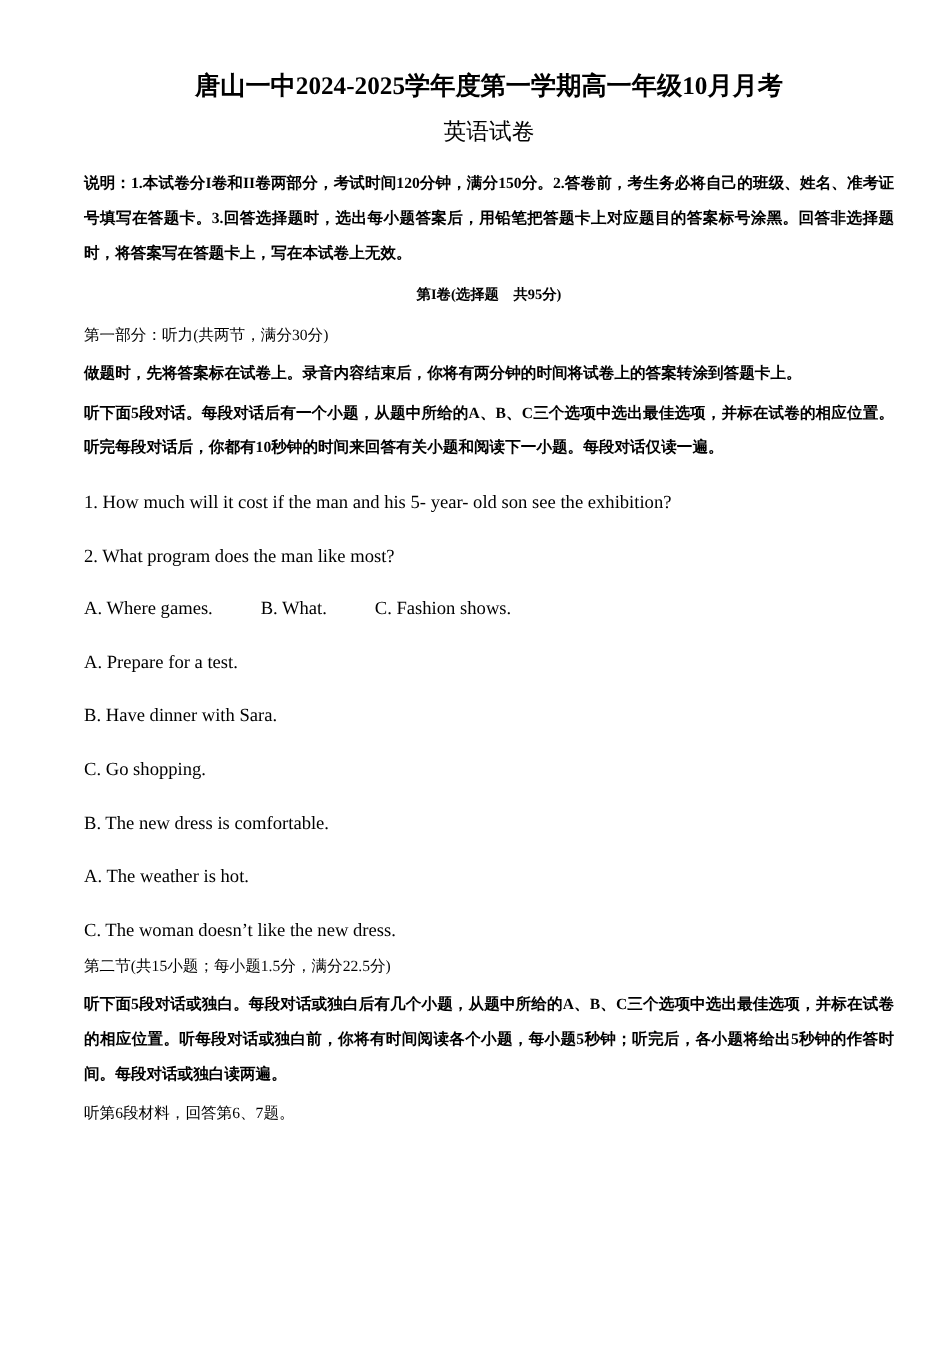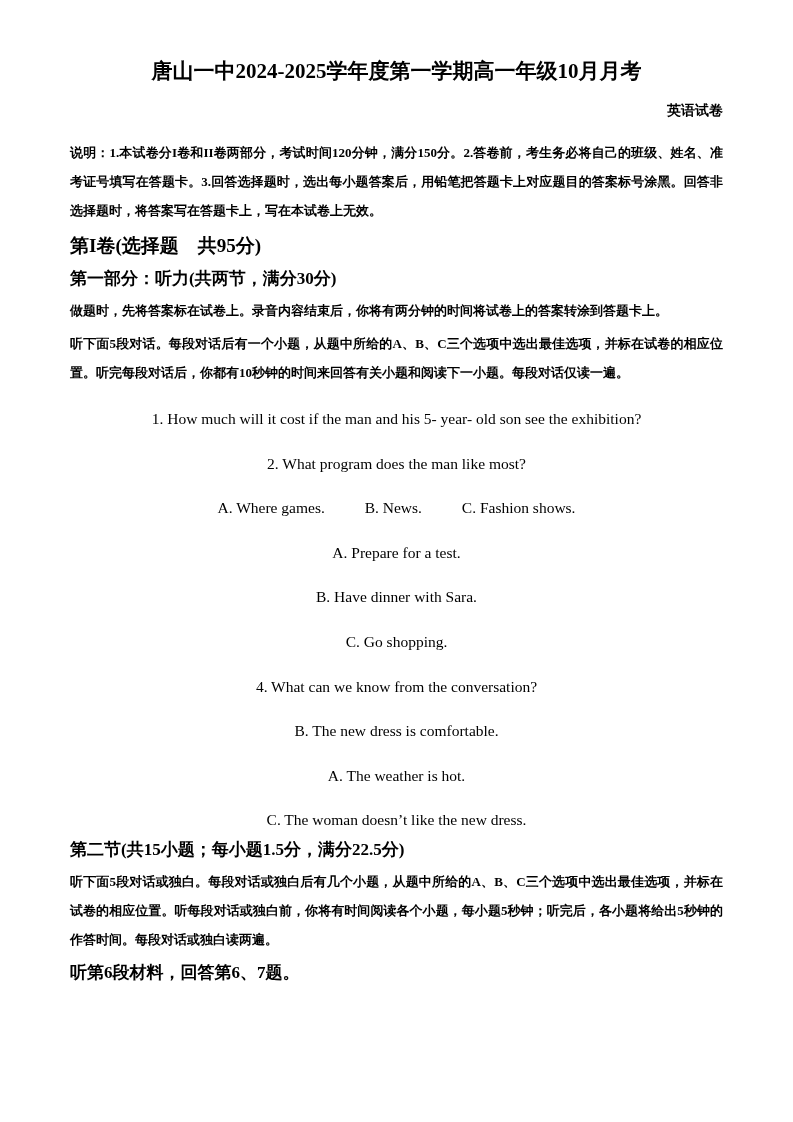--- a/index.html
+++ b/index.html
@@ -11,65 +11,66 @@
     font-family: "Liberation Serif", "DejaVu Serif", serif;
     color: #000000;
   }
   .page {
     position: relative;
     width: 793px;
     height: 1122px;
     margin: 0 auto;
     background: #ffffff;
     box-sizing: border-box;
-    padding: 56px 70px 20px 70px;
+    padding: 56px 48px 20px 70px;
     overflow: hidden;
   }
 
   .paper-title {
     font-size: 21px;
     font-weight: 700;
     text-align: center;
     margin: 0 0 10px 0;
     line-height: 30px;
   }
   .paper-subtitle {
-    font-size: 14px;
-    font-weight: 700;
-    text-align: right;
+    font-size: 19px;
+    font-weight: 400;
+    text-align: center;
     margin: 0 0 12px 0;
     line-height: 30px;
   }
   .cn {
     font-size: 13px;
     line-height: 29px;
     font-weight: 700;
     text-align: justify;
     margin: 0 0 4px 0;
   }
   .cn-header {
-    font-size: 17px;
+    font-size: 13px;
     line-height: 29px;
-    font-weight: 700;
+    font-weight: 400;
     margin: 2px 0 3px 0;
   }
   .volume-header {
-    font-size: 19px;
+    font-size: 12px;
     font-weight: 700;
+    text-align: center;
     line-height: 29px;
     margin: 6px 0 4px 0;
   }
   .questions {
     margin: 2px 0 0 0;
   }
   .en {
     font-size: 15.5px;
     line-height: 24.6px;
     font-weight: 400;
-    text-align: center;
+    text-align: left;
     margin-top: 20px;
   }
   .opts-inline span {
     display: inline-block;
     margin-right: 36px;
   }
   .opts-inline span:last-child { margin-right: 0; }
   .question { margin: 0; }
 </style>
 </head>
@@ -94,33 +95,32 @@
   <div class="questions">
 
     <div class="question">
       <div class="en">1. How much will it cost if the man and his 5- year- old son see the exhibition?</div>
     </div>
 
     <div class="question">
       <div class="en">2. What program does the man like most?</div>
       <div class="en opts-inline">
         <span>A. Where games.</span>
-        <span>B. News.</span>
+        <span>B. What.</span>
         <span>C. Fashion shows.</span>
       </div>
     </div>
 
     <div class="question">
       <div class="en">A. Prepare for a test.</div>
       <div class="en">B. Have dinner with Sara.</div>
       <div class="en">C. Go shopping.</div>
     </div>
 
     <div class="question">
-      <div class="en">4. What can we know from the conversation?</div>
       <div class="en">B. The new dress is comfortable.</div>
       <div class="en">A. The weather is hot.</div>
       <div class="en">C. The woman doesn’t like the new dress.</div>
     </div>
 
 
   </div>
 
   <div class="cn-header">第二节(共15小题；每小题1.5分，满分22.5分)</div>
 

